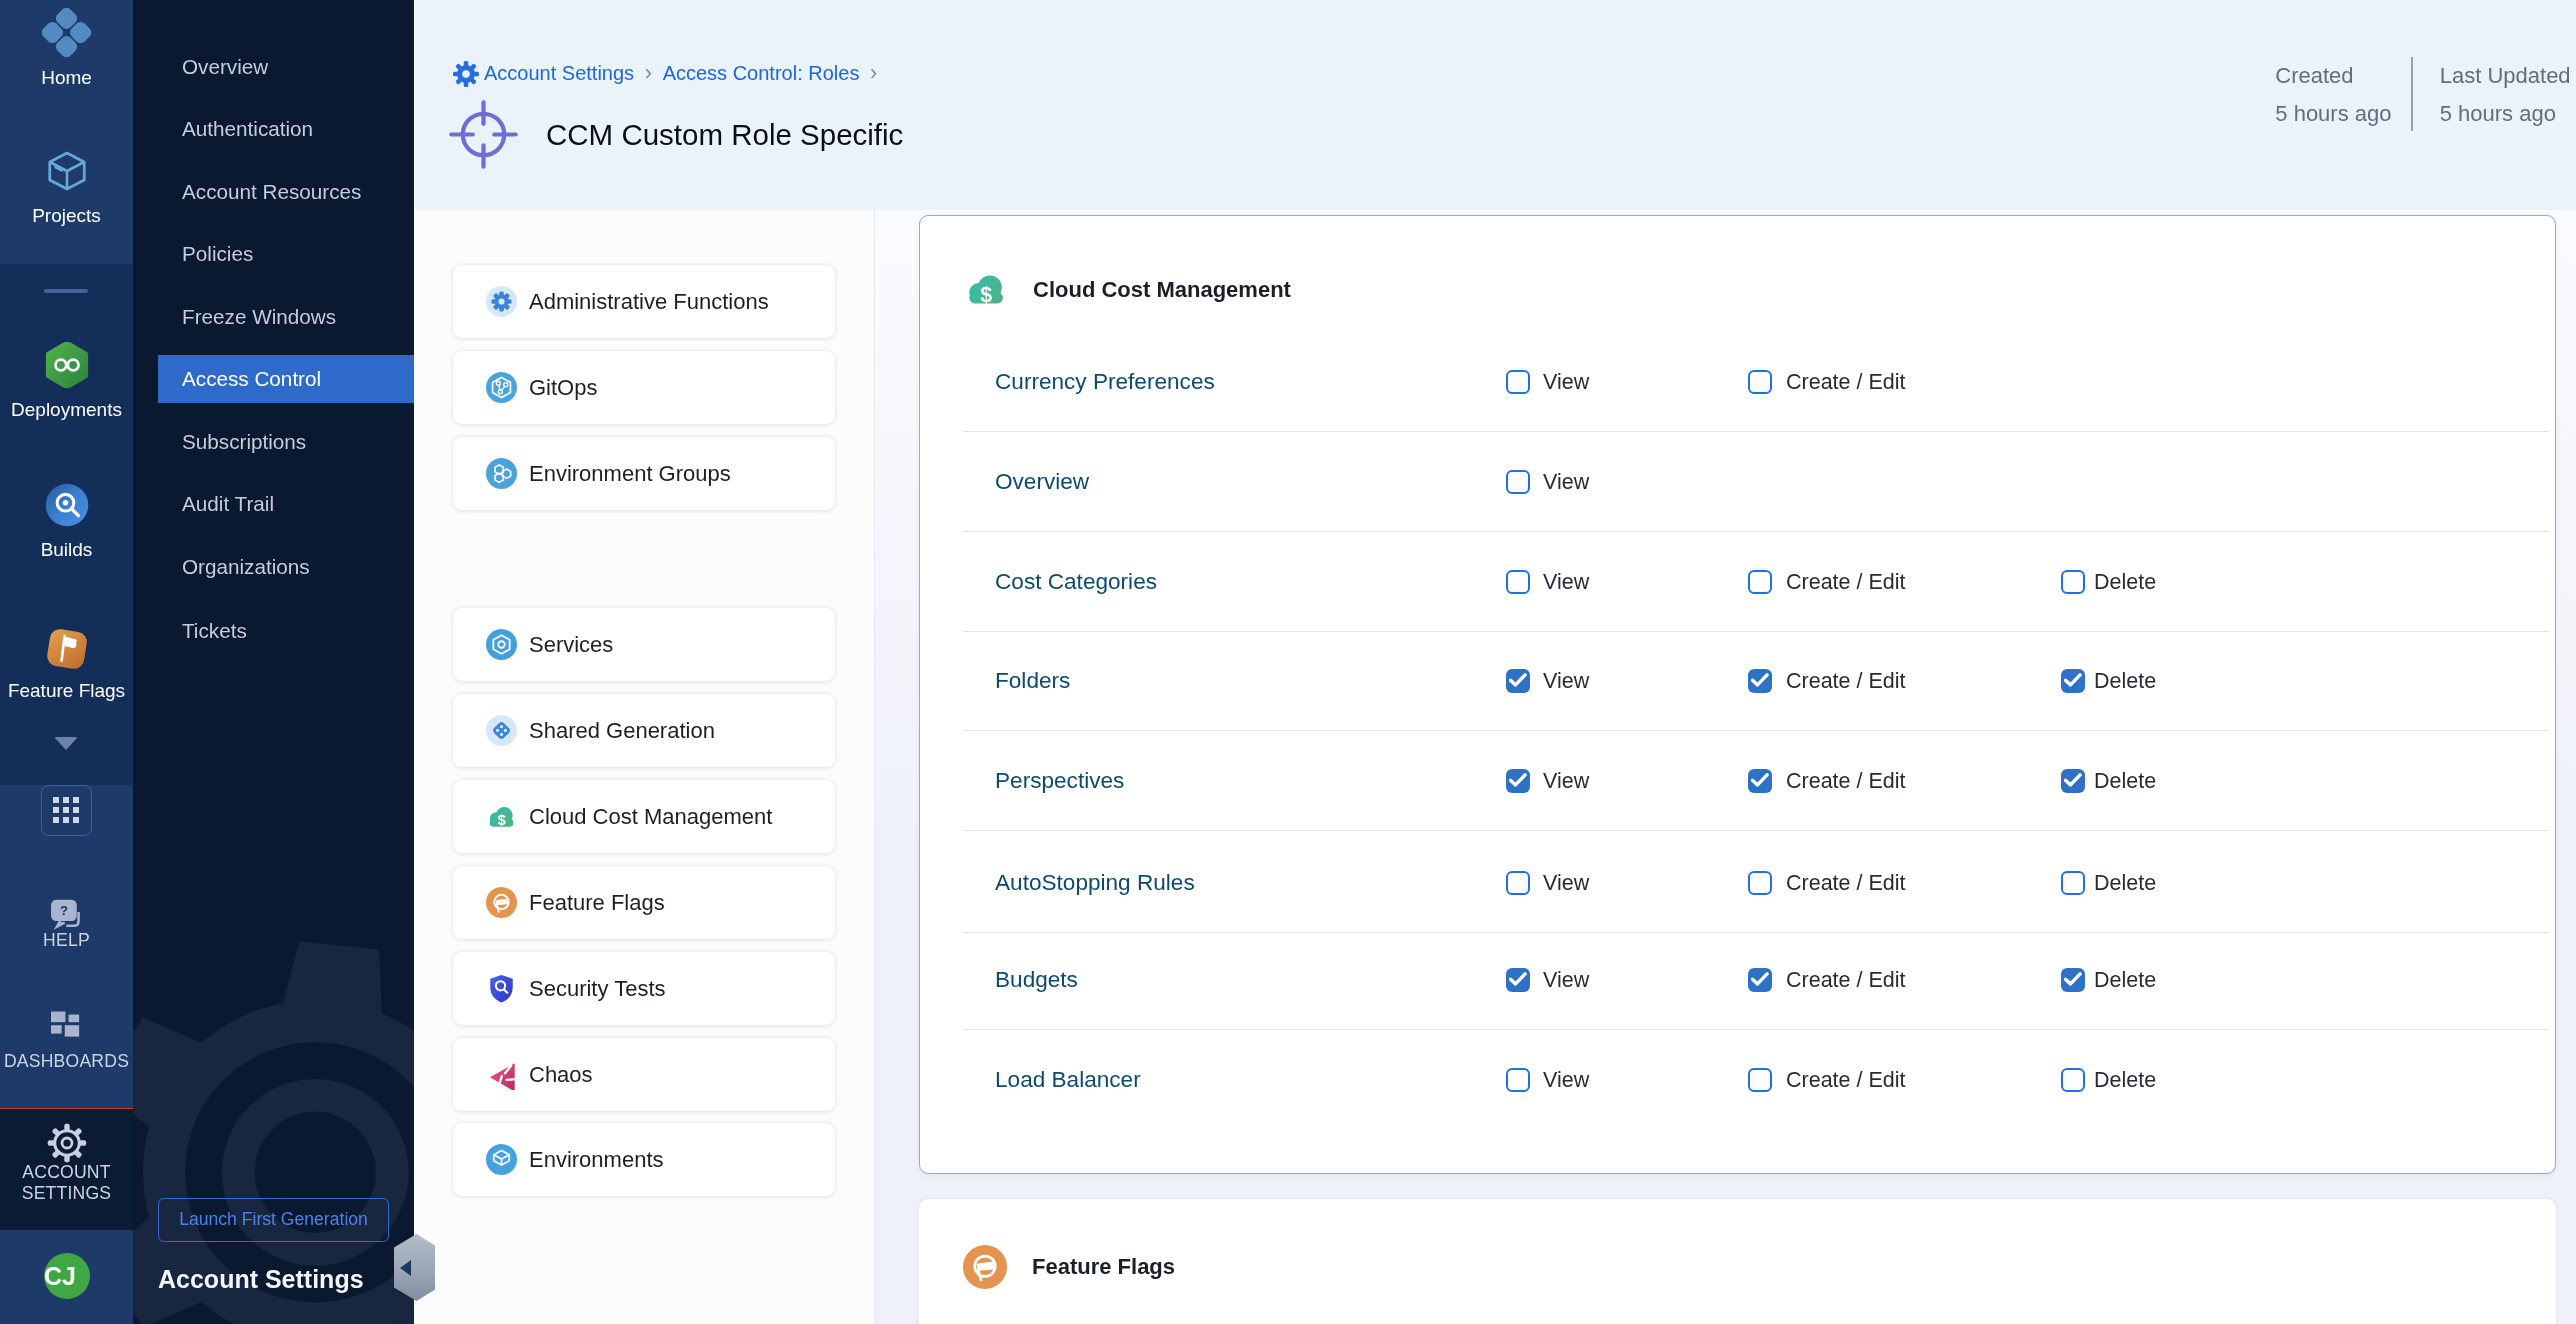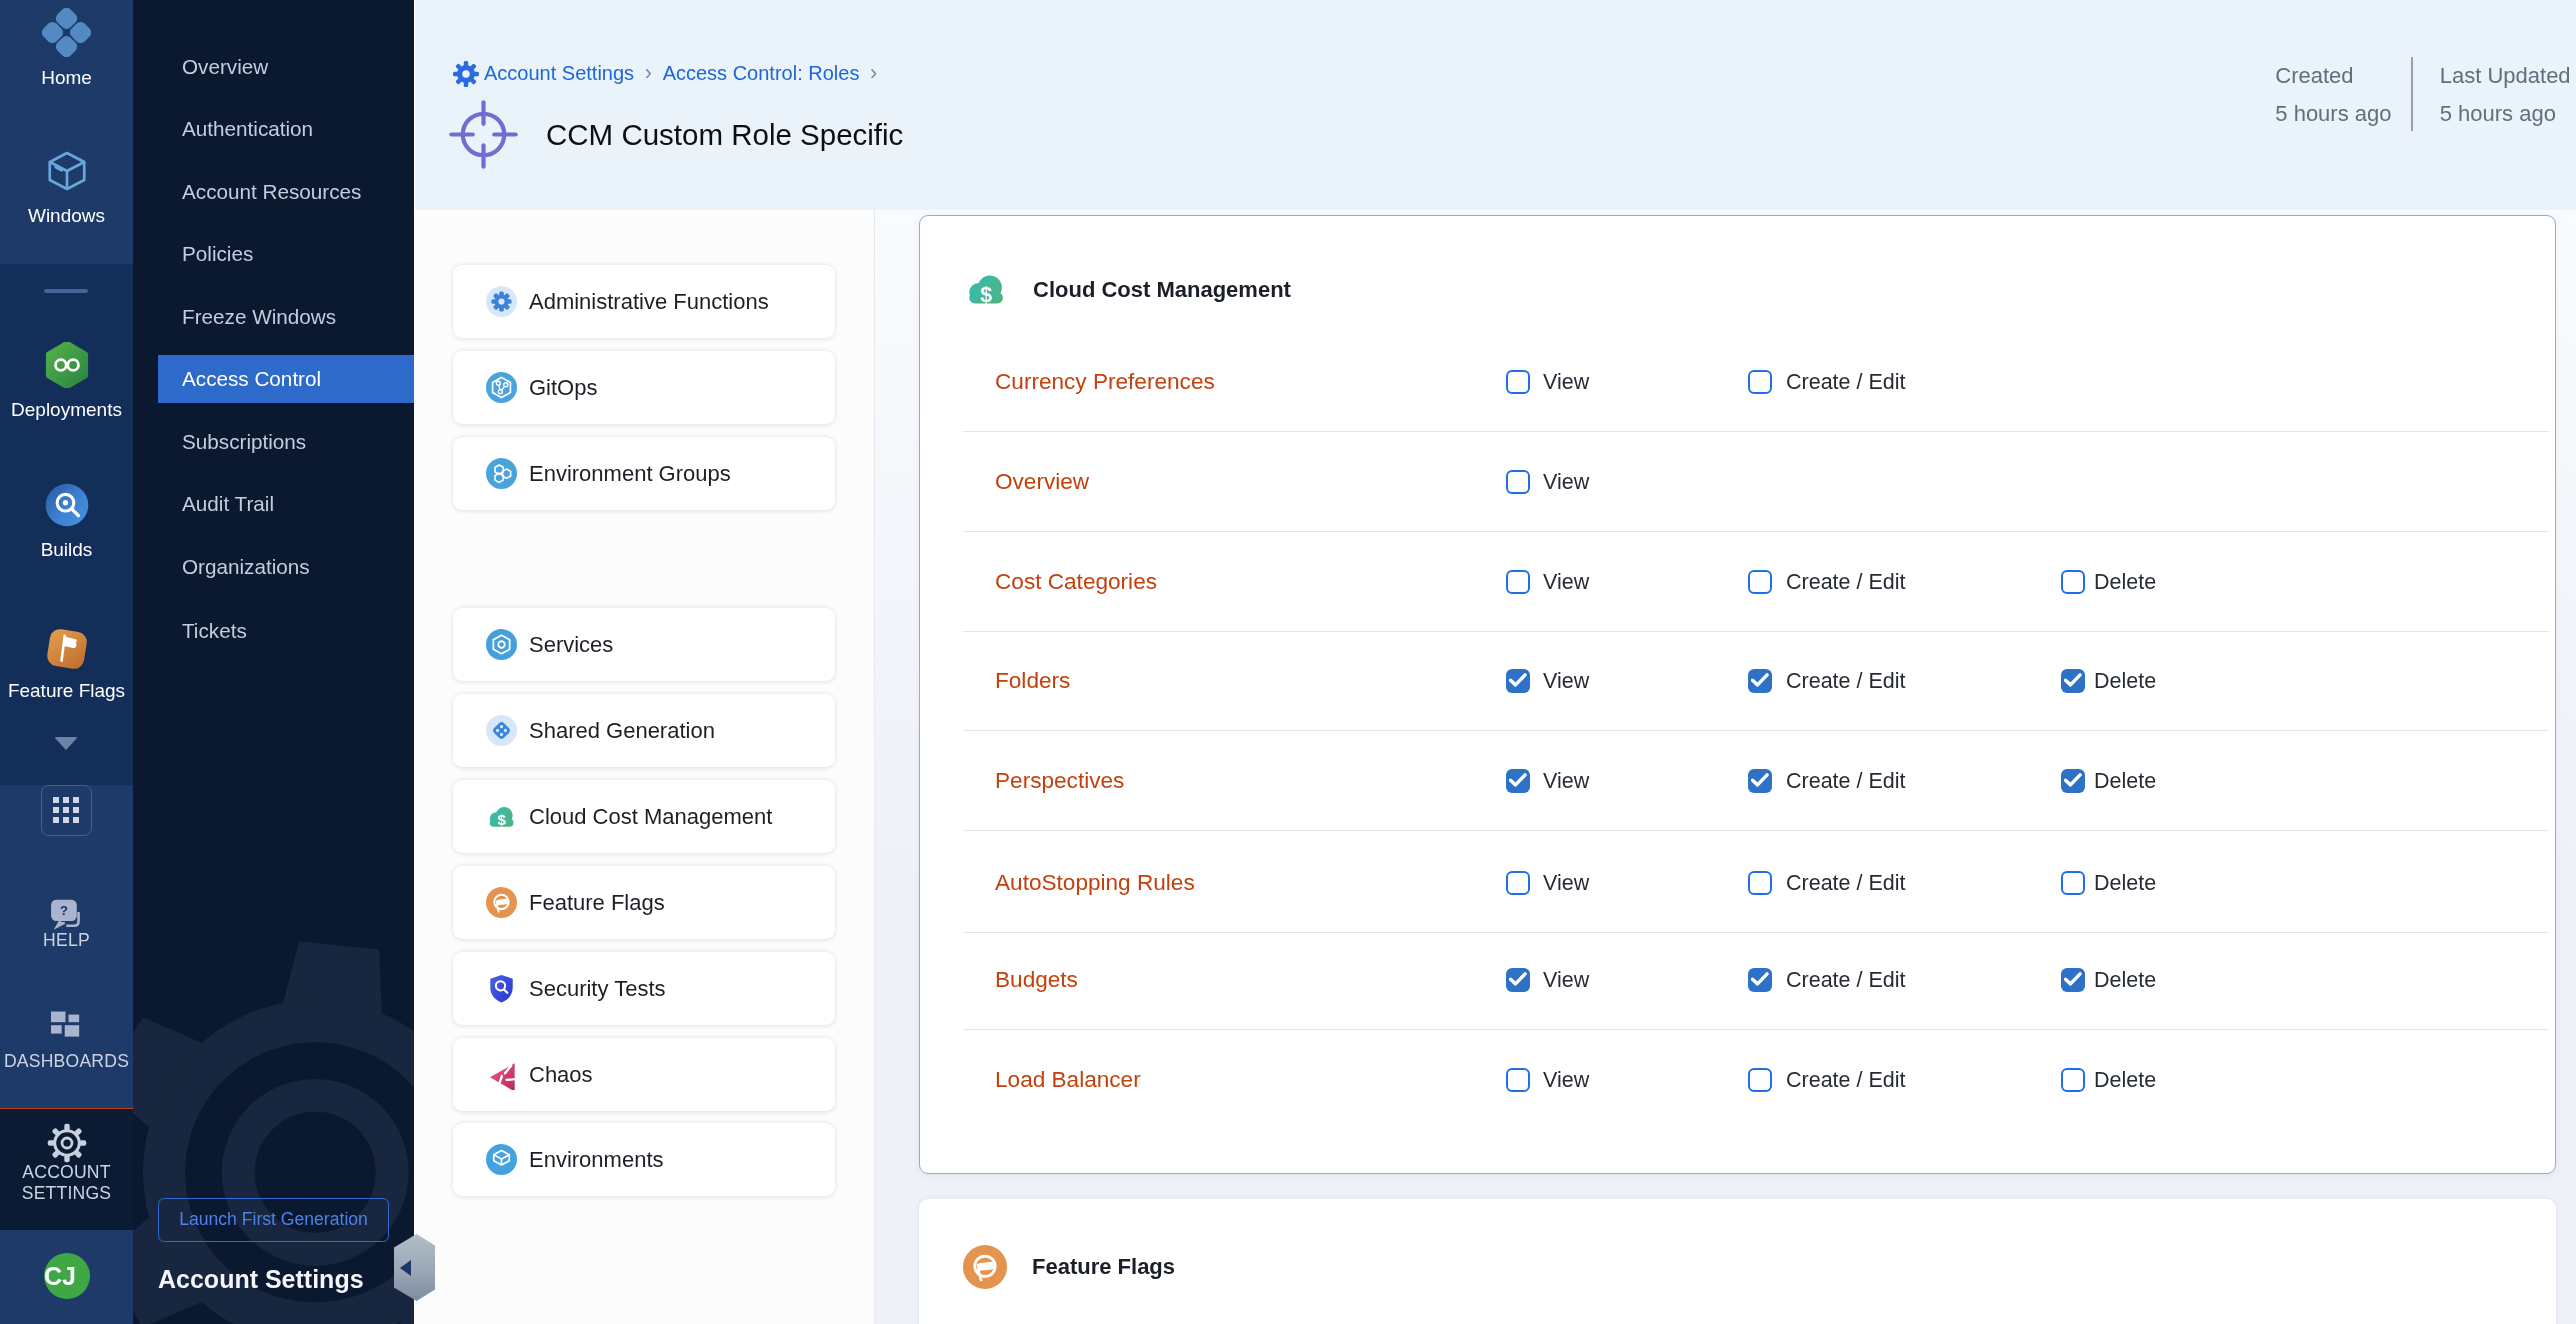--- a/index.html
+++ b/index.html
@@ -61,21 +61,21 @@
 .card .clabel { position:absolute; left:76px; top:50%; transform:translateY(-50%); font-size:22px; color:#1c2026; }
 
 
 #rightcol { left:875px; top:210px; width:1701px; height:1114px; background:linear-gradient(180deg, #fafbfe 0%, #eef1f8 60%); }
 #panel1 { position:absolute; left:44px; top:4.6px; width:1637px; height:959px; background:#fff; border:1.5px solid #9aa4e0; border-radius:9.2px; box-shadow:0 1.5px 6.1px rgba(96,97,112,.08); }
 #panel2 { position:absolute; left:44px; top:989px; width:1637px; height:153px; background:#fff; border-radius:9.2px 9.2px 0 0; box-shadow:0 0.8px 4.6px rgba(96,97,112,.12); }
 .ptitle { position:absolute; left:113px; font-size:22px; font-weight:bold; color:#1b1f27; }
 .picon { position:absolute; left:44px; width:44px; height:44px; }
 .prow { position:absolute; left:0; width:100%; height:100px; }
 .prow .rsep { position:absolute; left:43px; right:6.1px; bottom:0; height:1.1px; background:#e2e4e9; }
-.prow .rlabel { position:absolute; left:75px; top:50%; transform:translateY(-50%); font-size:22.6px; color:#c2410c;text-align:center; }
+.prow .rlabel { position:absolute; left:75px; top:50%; transform:translateY(-50%); font-size:22.6px; color:#0c4a6e;text-align:center; }
 .cb { position:absolute; top:50%; transform:translateY(-50%); width:24px; height:24px; border-radius:6.1px; }
 .cb.un { border:2.7px solid #1e70e6; background:#fff; }
 .cb.ck { background:#2e72c7; }
 .cb.ck svg { position:absolute; left:3.1px; top:4.6px; }
 .plabel { position:absolute; top:50%; transform:translateY(-50%); font-size:21.5px; color:#272b33; }
 .cb.v { left:586px; } .plabel.v { left:623px; }
 .cb.c { left:828px; } .plabel.c { left:866px; }
 .cb.d { left:1141px; } .plabel.d { left:1174px; }
 </style>
 </head>
@@ -95,21 +95,21 @@
           <rect x="33" y="33" width="24" height="24" rx="7.5"></rect>
         </g>
       </svg></div>
   <div class="rail-item rail-label" style="top:67px;">Home</div>
   <div class="rail-item" style="top:147px;" id="proj-slot"><svg width="48" height="48" viewBox="0 0 64 64" fill="none" stroke="#68a6dc" stroke-width="3.6" stroke-linejoin="round">
         <path d="M32 8 L55 20 L55 44 L32 56 L9 44 L9 20 Z"></path>
         <path d="M9 20 L32 32 L55 20"></path>
         <path d="M32 32 L32 56"></path>
         <path d="M17 27 L25 31" stroke-linecap="round"></path>
       </svg></div>
-  <div class="rail-item rail-label" style="top:205px;">Windows</div>
+  <div class="rail-item rail-label" style="top:205px;">Projects</div>
   <div class="dash-div"></div>
   <div class="rail-item" style="top:342px;" id="dep-slot"><svg width="46" height="46" viewBox="0 0 60 60">
         <defs>
           <linearGradient id="gdep" x1="0" y1="0" x2="1" y2="1">
             <stop offset="0" stop-color="#52b14a"></stop>
             <stop offset="1" stop-color="#2c8440"></stop>
           </linearGradient>
         </defs>
         <path d="M30 2 L54 16 L54 44 L30 58 L6 44 L6 16 Z" fill="url(#gdep)" stroke="url(#gdep)" stroke-width="7" stroke-linejoin="round"></path>
         <circle cx="22" cy="30" r="7" fill="none" stroke="#fff" stroke-width="3.6"></circle>

